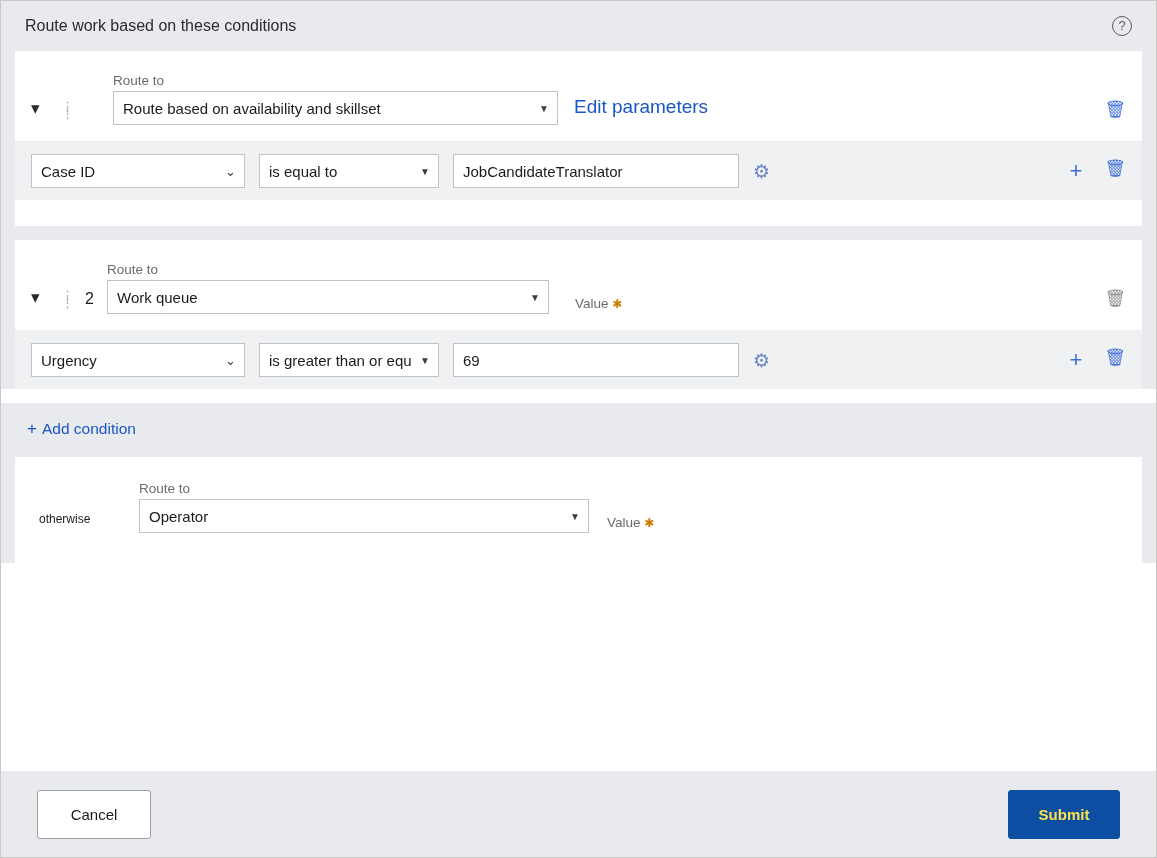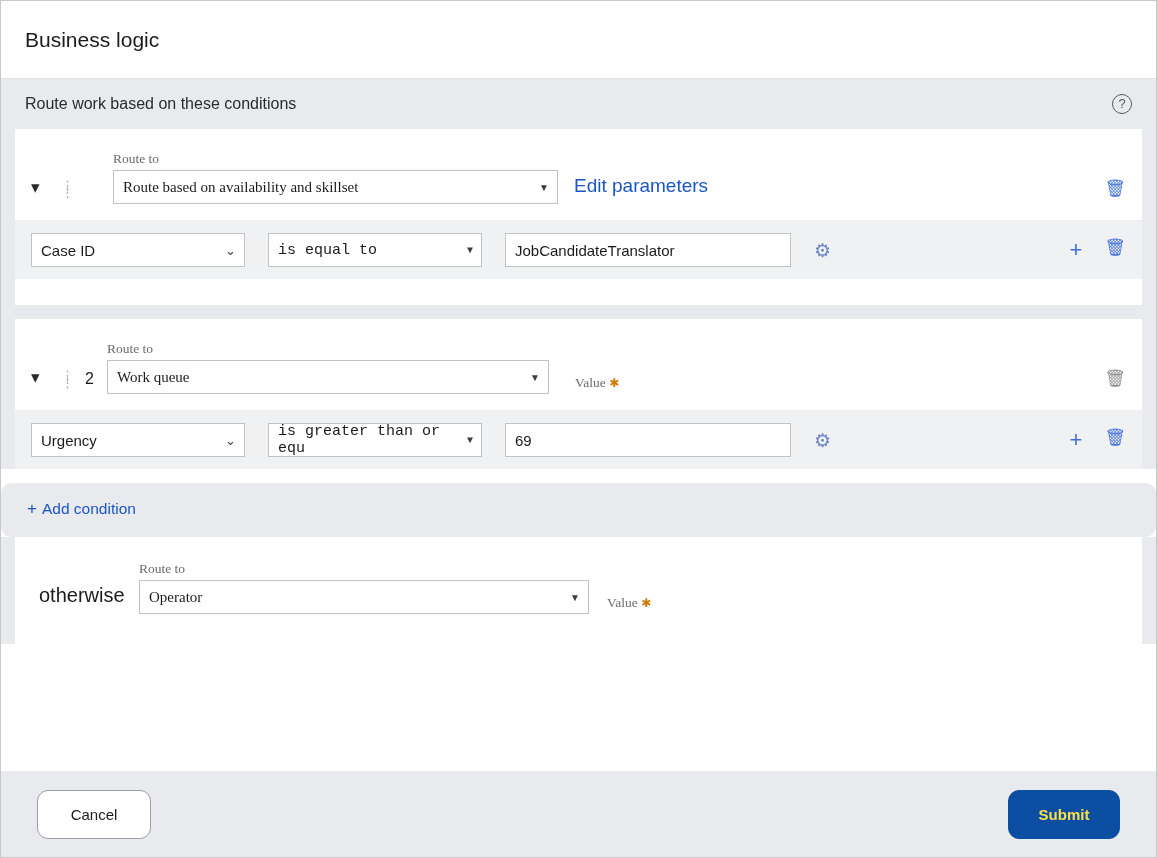--- a/index.html
+++ b/index.html
@@ -96,21 +96,20 @@
   .row-num {
     width: 22px;
     font-size: 16px;
     color: #1b1b1b;
     padding-bottom: 6px;
   }
 
   .field {
     display: flex;
     flex-direction: column;
-    font-family: Liberation Serif, serif;
   }
   .field-label {
     font-size: 13.5px;
     color: #6b6b6b;
     margin-bottom: 3px;
   }
   .req { color: #cc7a00; font-size: 12px; }
 
   .select-box, .text-box {
     height: 34px;
@@ -158,24 +157,24 @@
   .trash.grey { color: #8a8a8a; }
 
   .spacer { flex: 1; }
 
   
   .cond-row {
     display: flex;
     align-items: center;
     background: #f0f1f3;
     padding: 12px 16px;
-    gap: 23px;
+    gap: 14px;
   }
   .cond-row .sel-a { width: 214px; }
-  .cond-row .sel-b { width: 214px; font-family: Liberation Mono, monospace; }
+  .cond-row .sel-b { width: 180px; }
   .cond-row .val   { width: 286px; }
   .gear {
     color: #6c86c5;
     font-size: 19px;
     cursor: pointer;
   }
   .plus {
     color: #3f6fd8;
     font-size: 22px;
     cursor: pointer;
@@ -185,33 +184,32 @@
 
   .card-pad-bottom { height: 26px; background: #ffffff; }
 
   
   .add-condition {
     padding: 16px 24px 18px 26px;
     color: #1a56c5;
     font-size: 15.5px;
     cursor: pointer;
     background: #e8eaed;
-    border-radius: 11px;
   }
   .add-condition .pl { font-size: 17px; margin-right: 5px; }
 
   
   .otherwise-card {
     background: #ffffff;
     display: flex;
     align-items: flex-end;
     padding: 24px 16px 30px 16px;
   }
   .otherwise-label {
-    font-size: 20px;
+    font-size: 12px;
     color: #1b1b1b;
     width: 108px;
     padding-bottom: 7px;
     padding-left: 8px;
   }
 
   
   .footer {
     position: absolute;
     left: 0; right: 0; bottom: 0;
@@ -219,21 +217,21 @@
     background: #e8eaed;
     display: flex;
     align-items: center;
     justify-content: space-between;
     padding: 0 36px;
   }
   .btn {
     font-size: 15px;
     padding: 15px 22px;
     cursor: pointer;
-    border-radius: 11px;
+    border-radius: 3px;
   }
   .btn-cancel {
     background: #ffffff;
     border: 1px solid #9aa0a6;
     color: #1b1b1b;
     min-width: 114px;
     text-align: center;
   }
   .btn-submit {
     background: #0b4ea2;
@@ -242,23 +240,20 @@
     font-weight: bold;
     min-width: 112px;
     text-align: center;
   }
 </style>
 </head>
 <body>
 
 <div class="app">
 
-  <div class="titlebar">
-    <h1>Business logic</h1>
-  </div>
 
   <div class="section-header">
     <span class="label">Route work based on these conditions</span>
     <span class="help-icon">?</span>
   </div>
 
   <div class="body-area">
 
     <div class="rule-card">
       <div class="rule-head">

